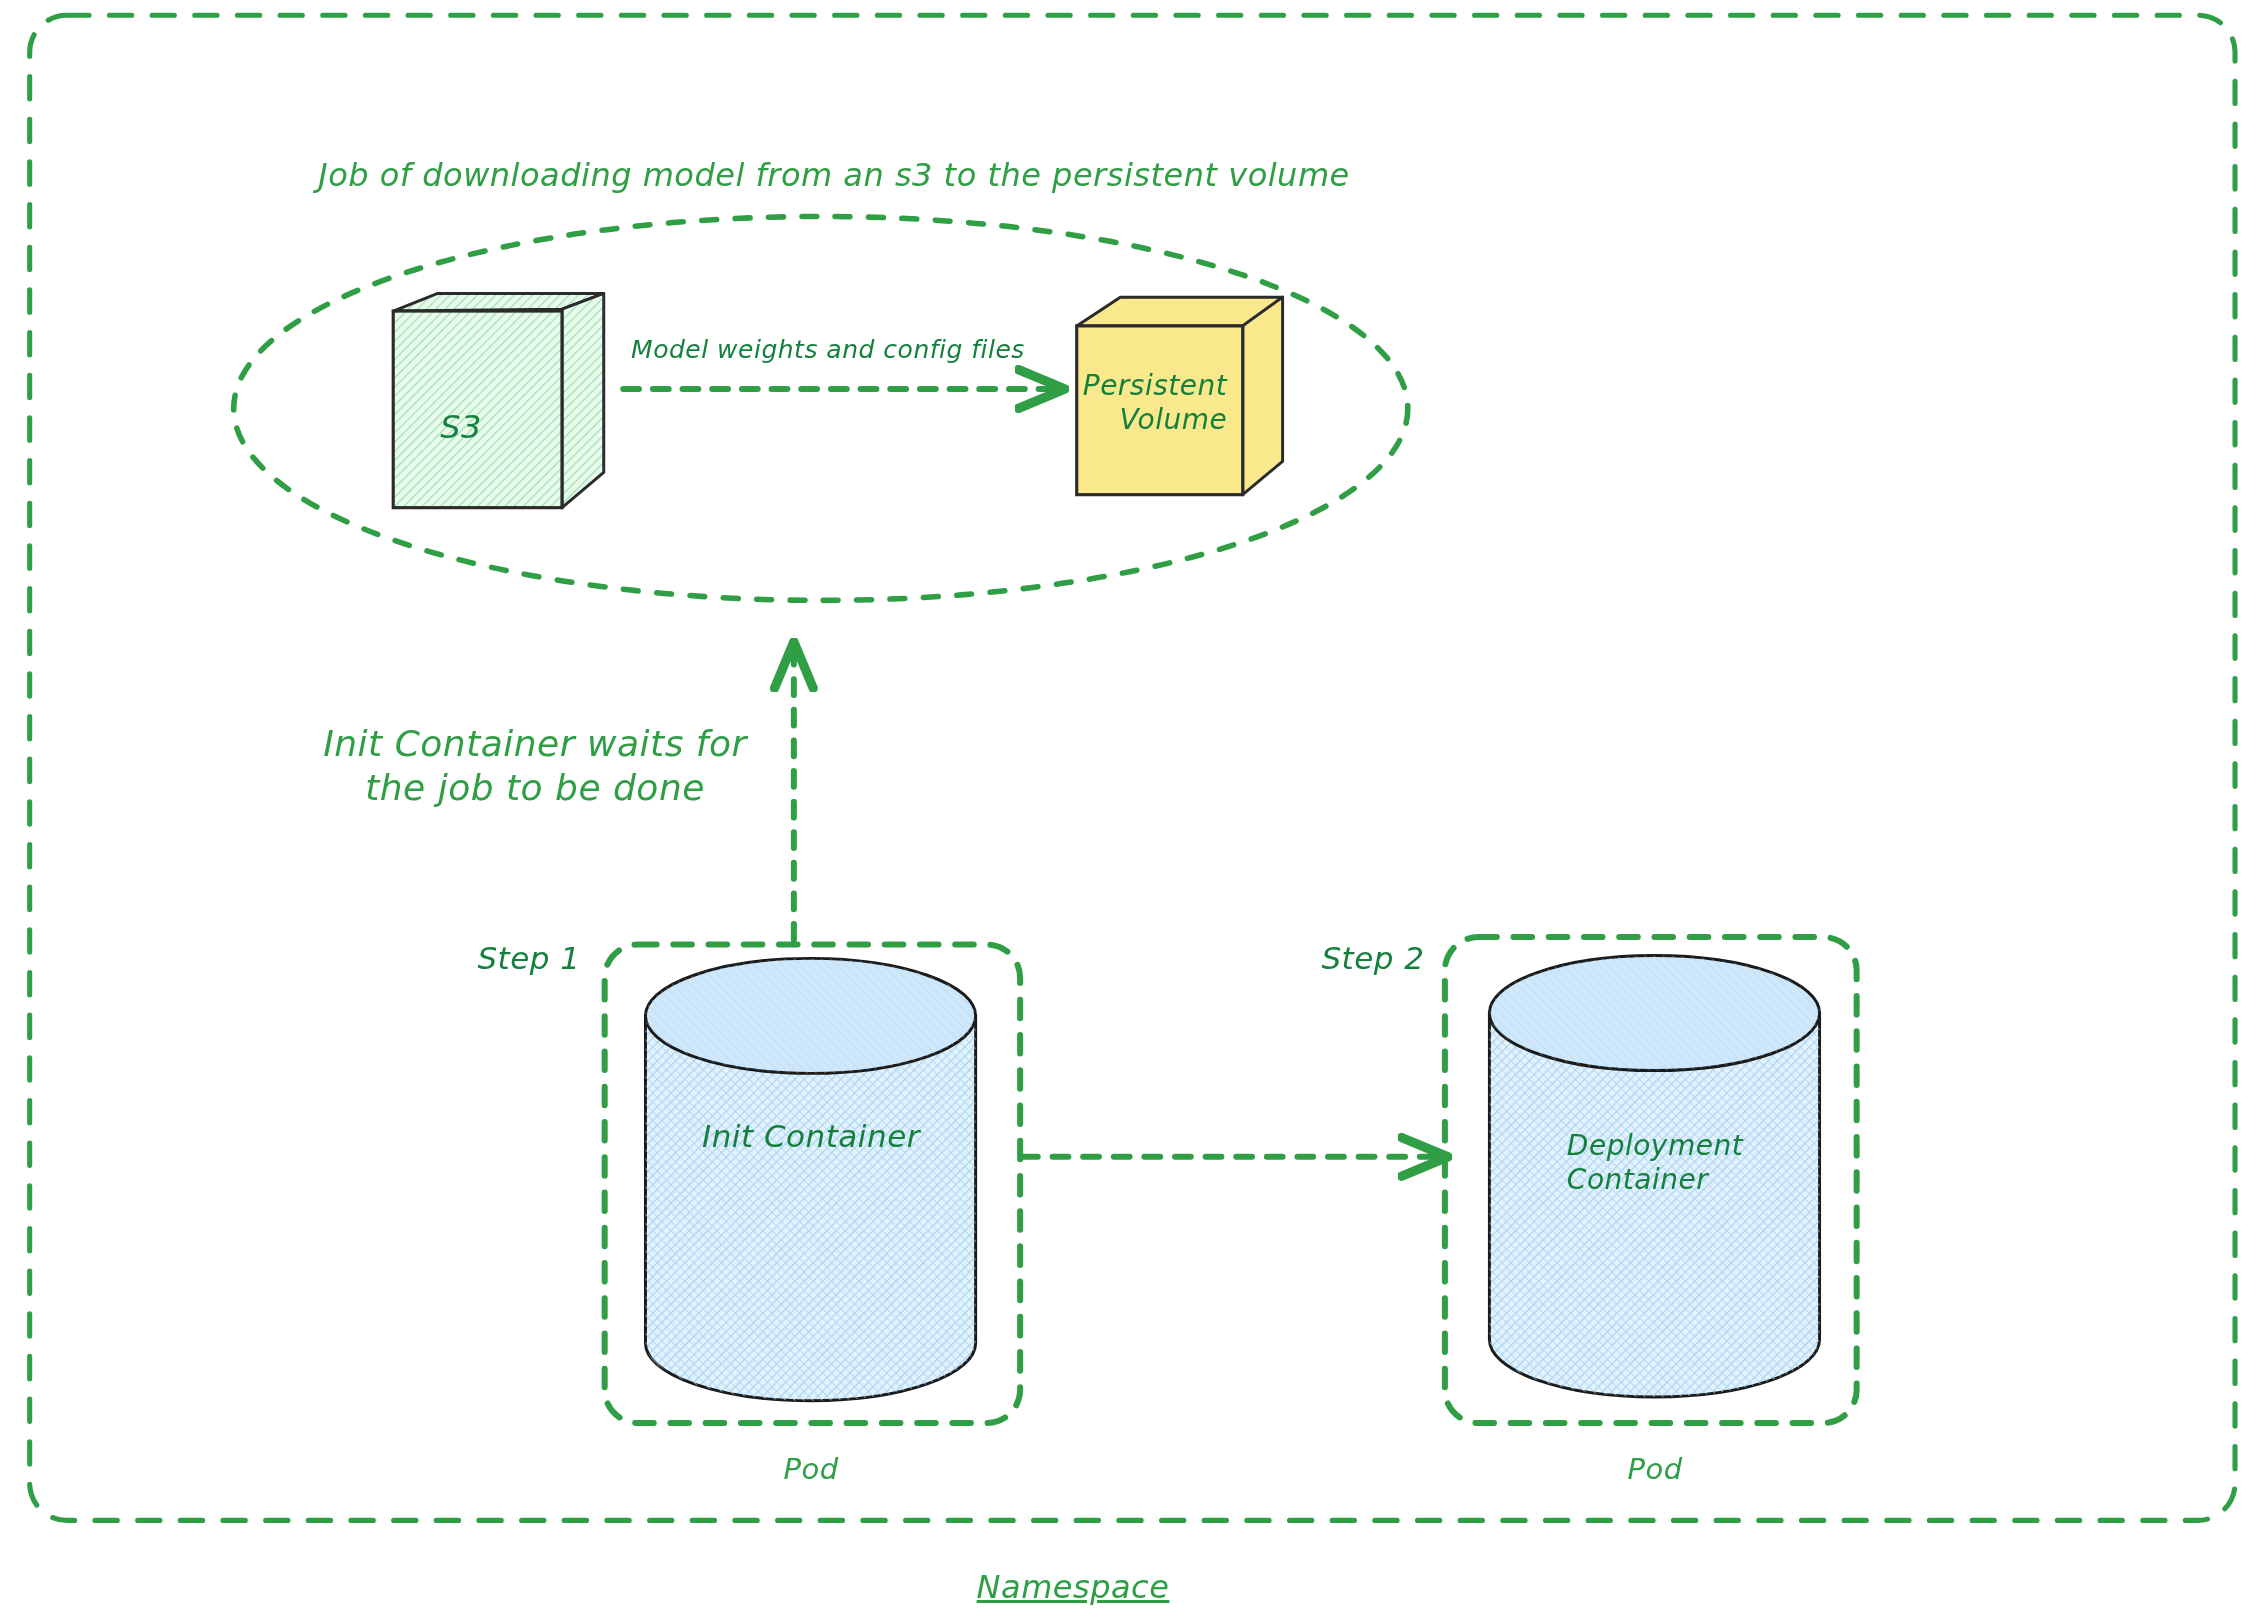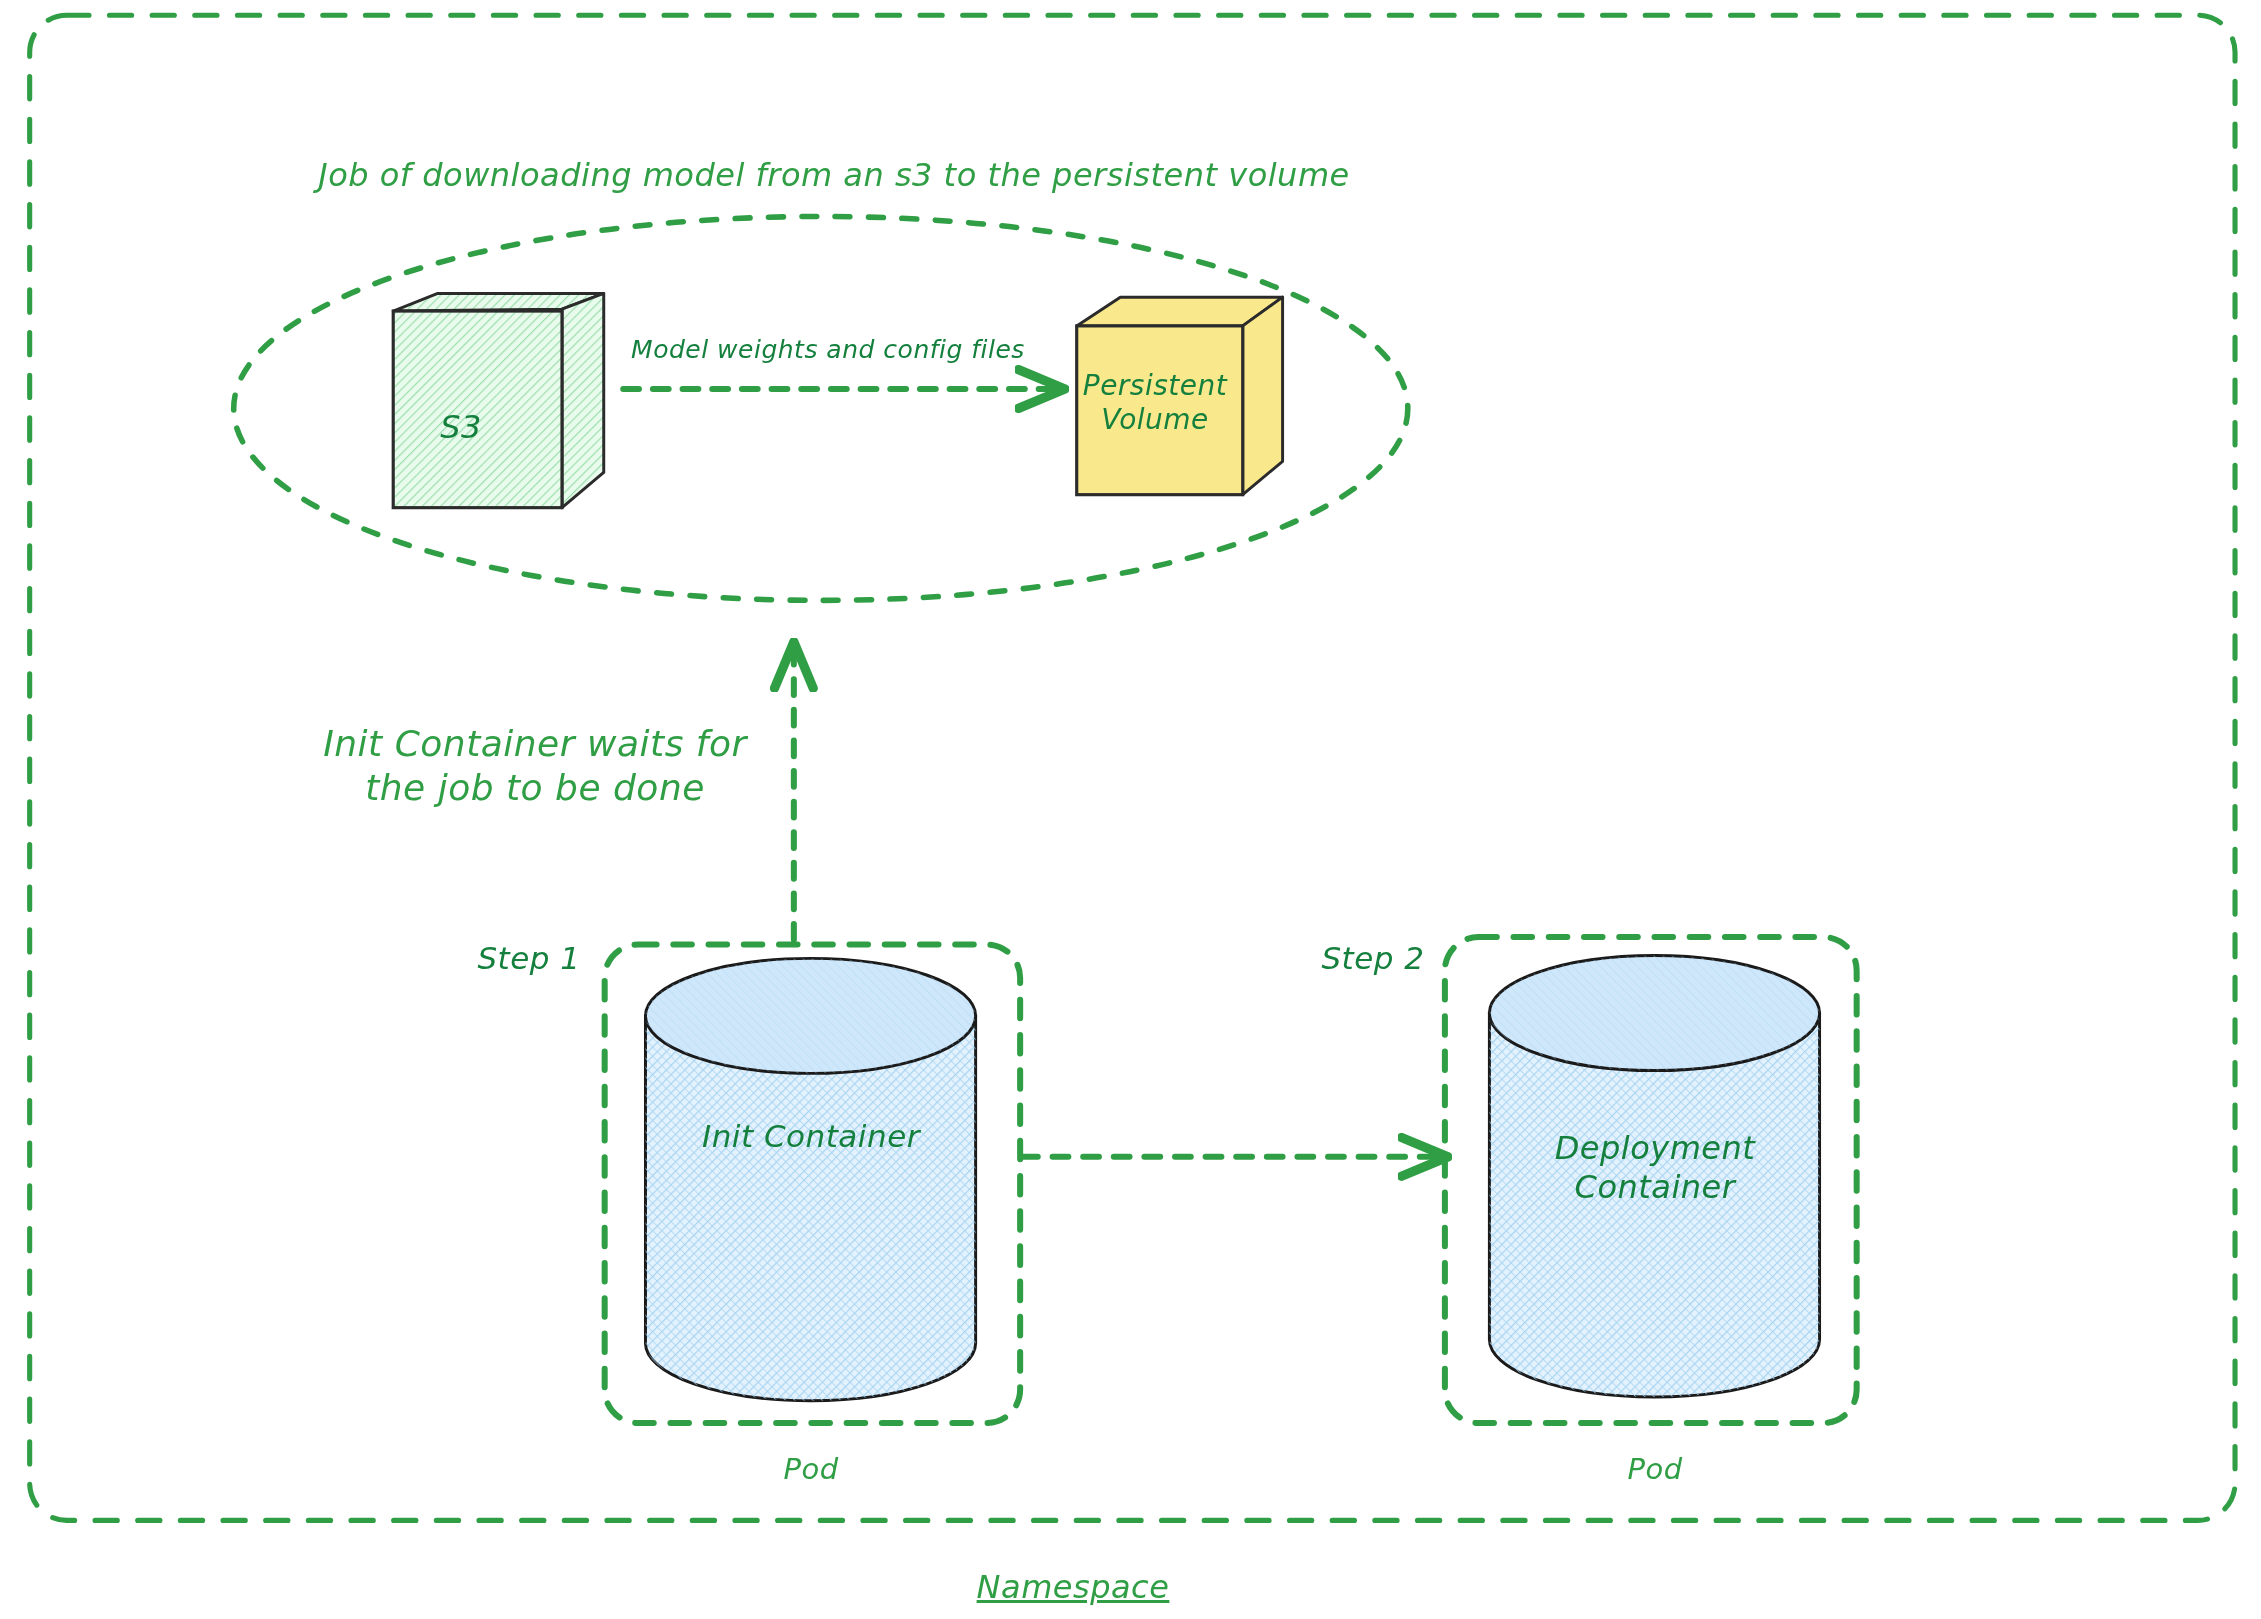--- a/index.html
+++ b/index.html
@@ -64,21 +64,21 @@
   }
   #s3-label {
     left: 461px; top: 408px;
     font-size: 32px;
     transform: translateX(-50%);
   }
   #pv-label {
     left: 1155px; top: 369px;
     font-size: 28px;
     transform: translateX(-50%);
-    text-align: center;
+    text-align: right;
   }
   #wait-label {
     left: 535px; top: 722px;
     font-size: 36px;
     transform: translateX(-50%);
     text-align: center;
   }
   #step1-label {
     left: 529px; top: 940px;
     font-size: 31px;
@@ -90,23 +90,22 @@
     transform: translateX(-50%);
   }
   #init-container-label {
     left: 811px; top: 1118px;
     font-size: 31px;
     transform: translateX(-50%);
     text-align: center;
   }
   #deploy-container-label {
     left: 1655px; top: 1129px;
-    font-size: 32px;
-    transform: translateX(-50%);
-    text-align: center;
+    font-size: 28px;
+    transform: translateX(-50%);
   }
   #pod1-label {
     left: 811px; top: 1452px;
     font-size: 29px;
     transform: translateX(-50%);
   }
   #pod2-label {
     left: 1655px; top: 1452px;
     font-size: 29px;
     transform: translateX(-50%);

